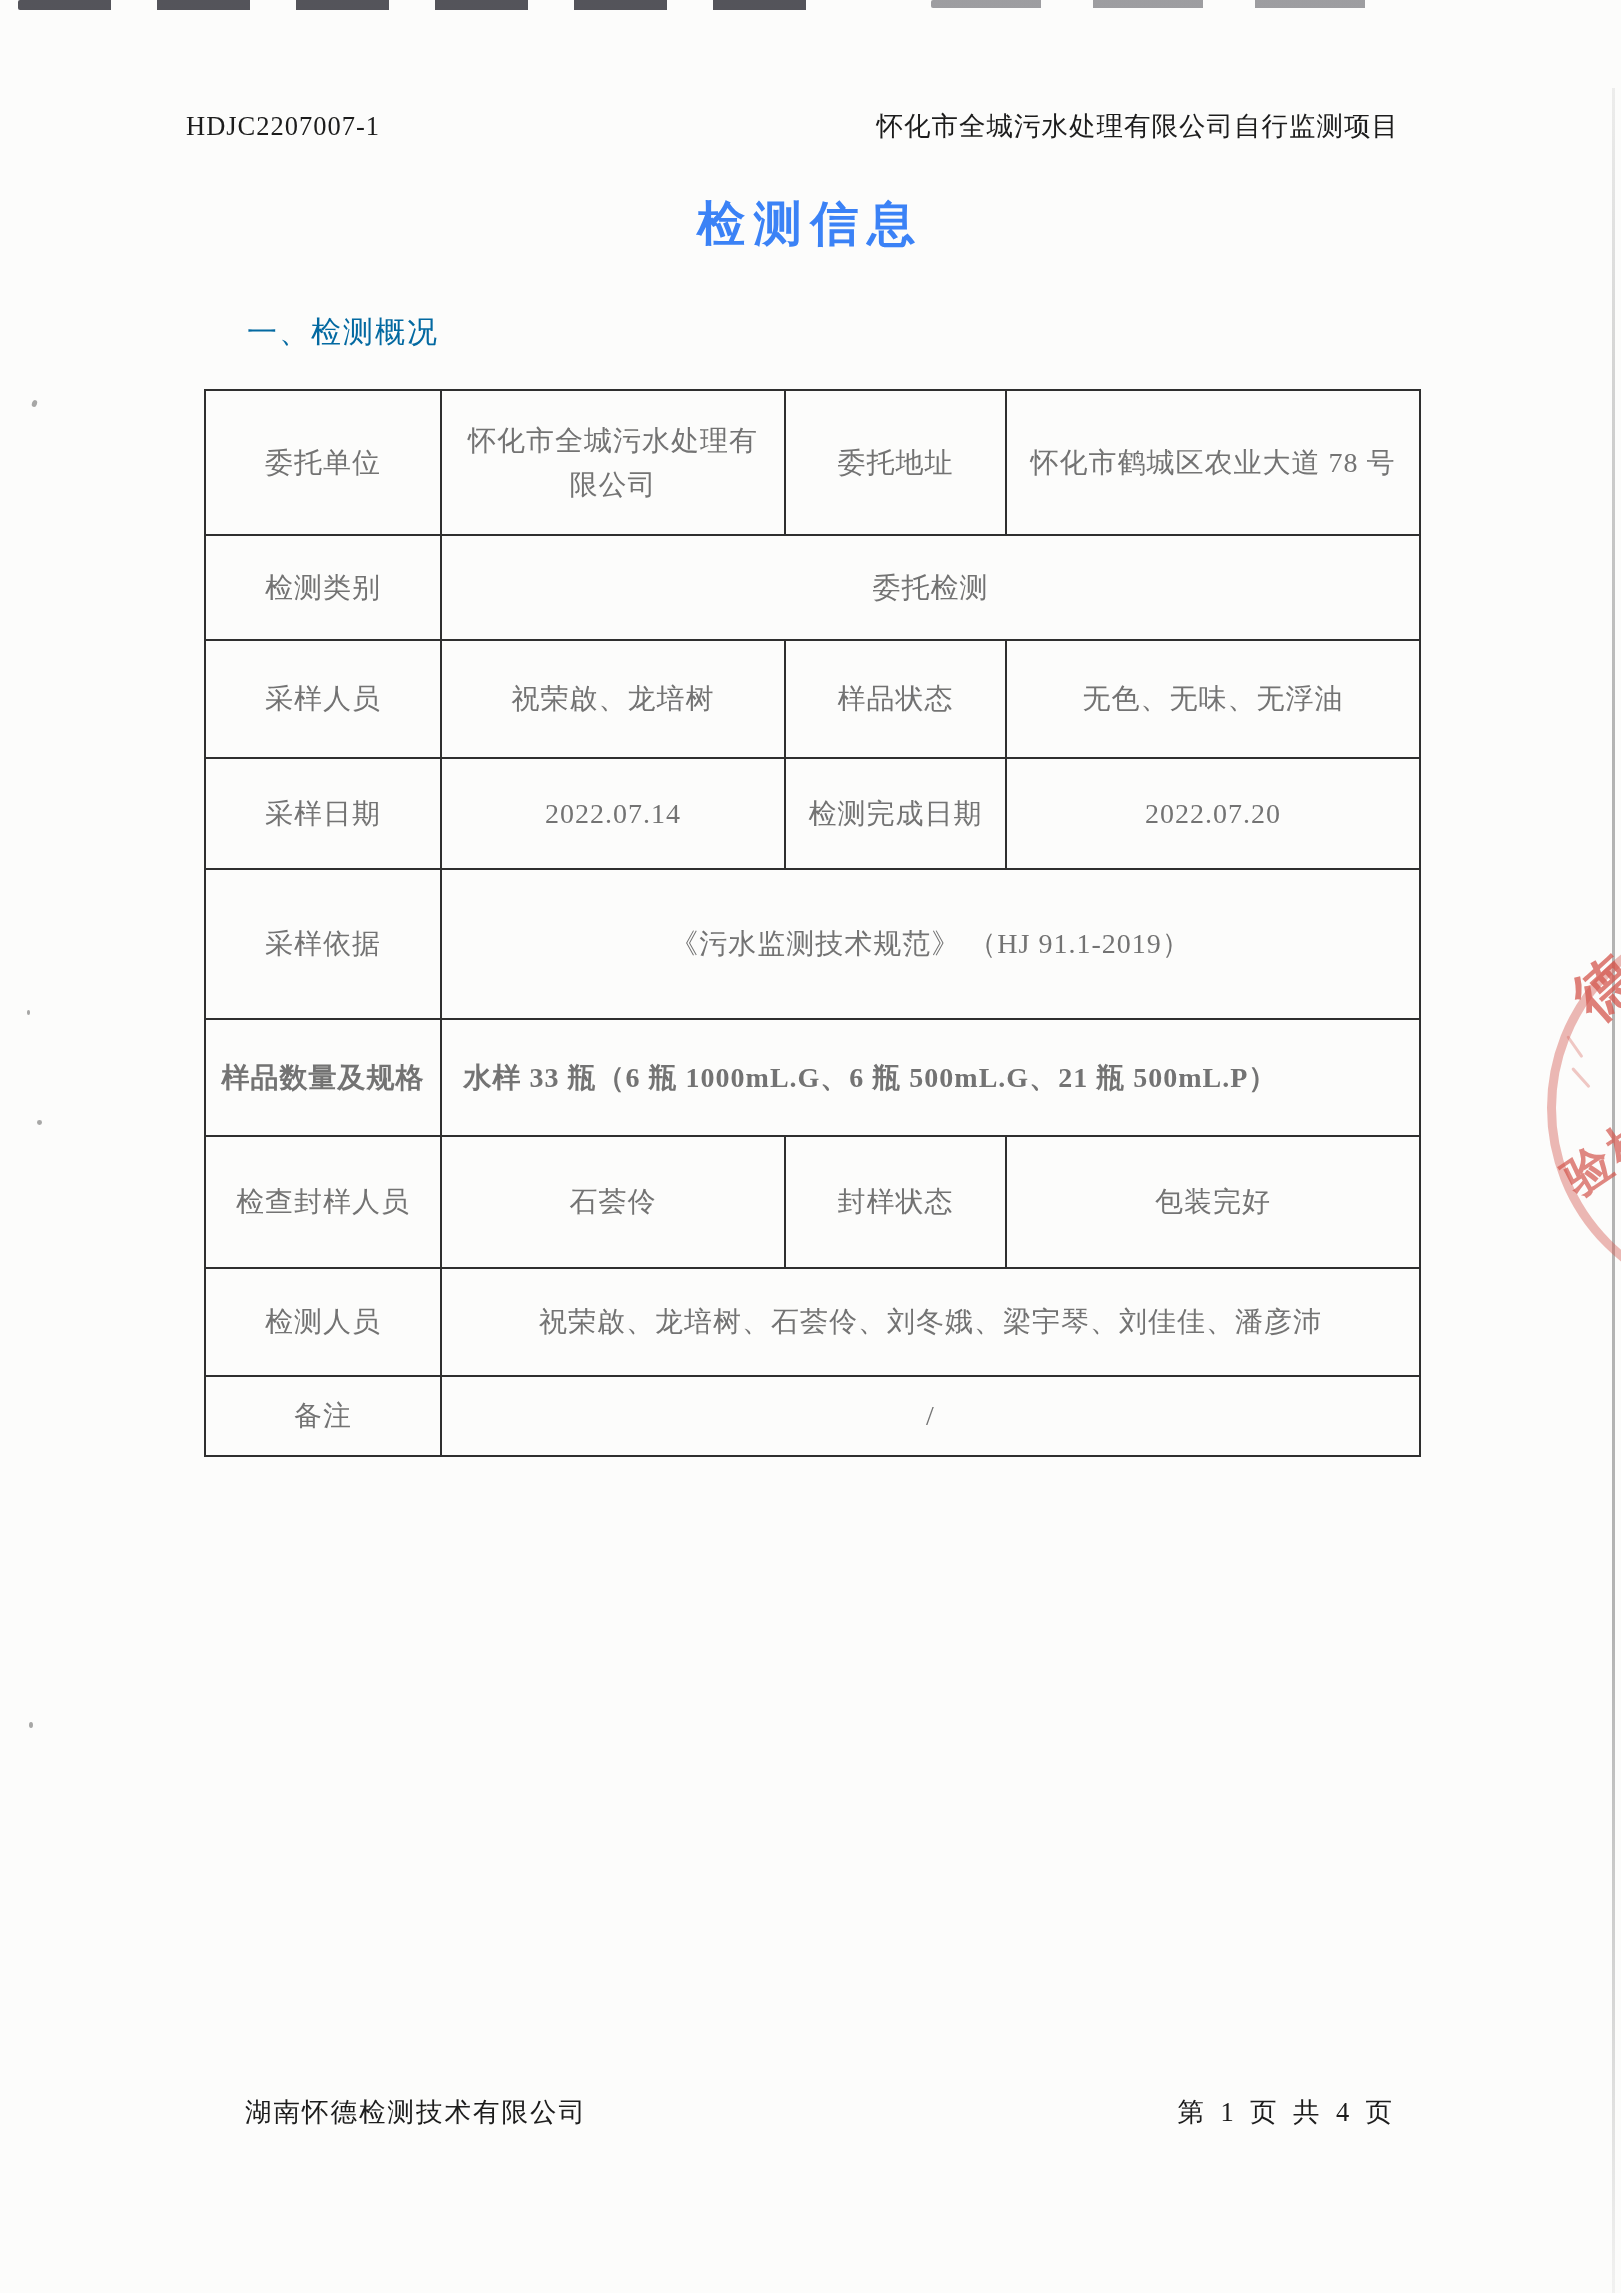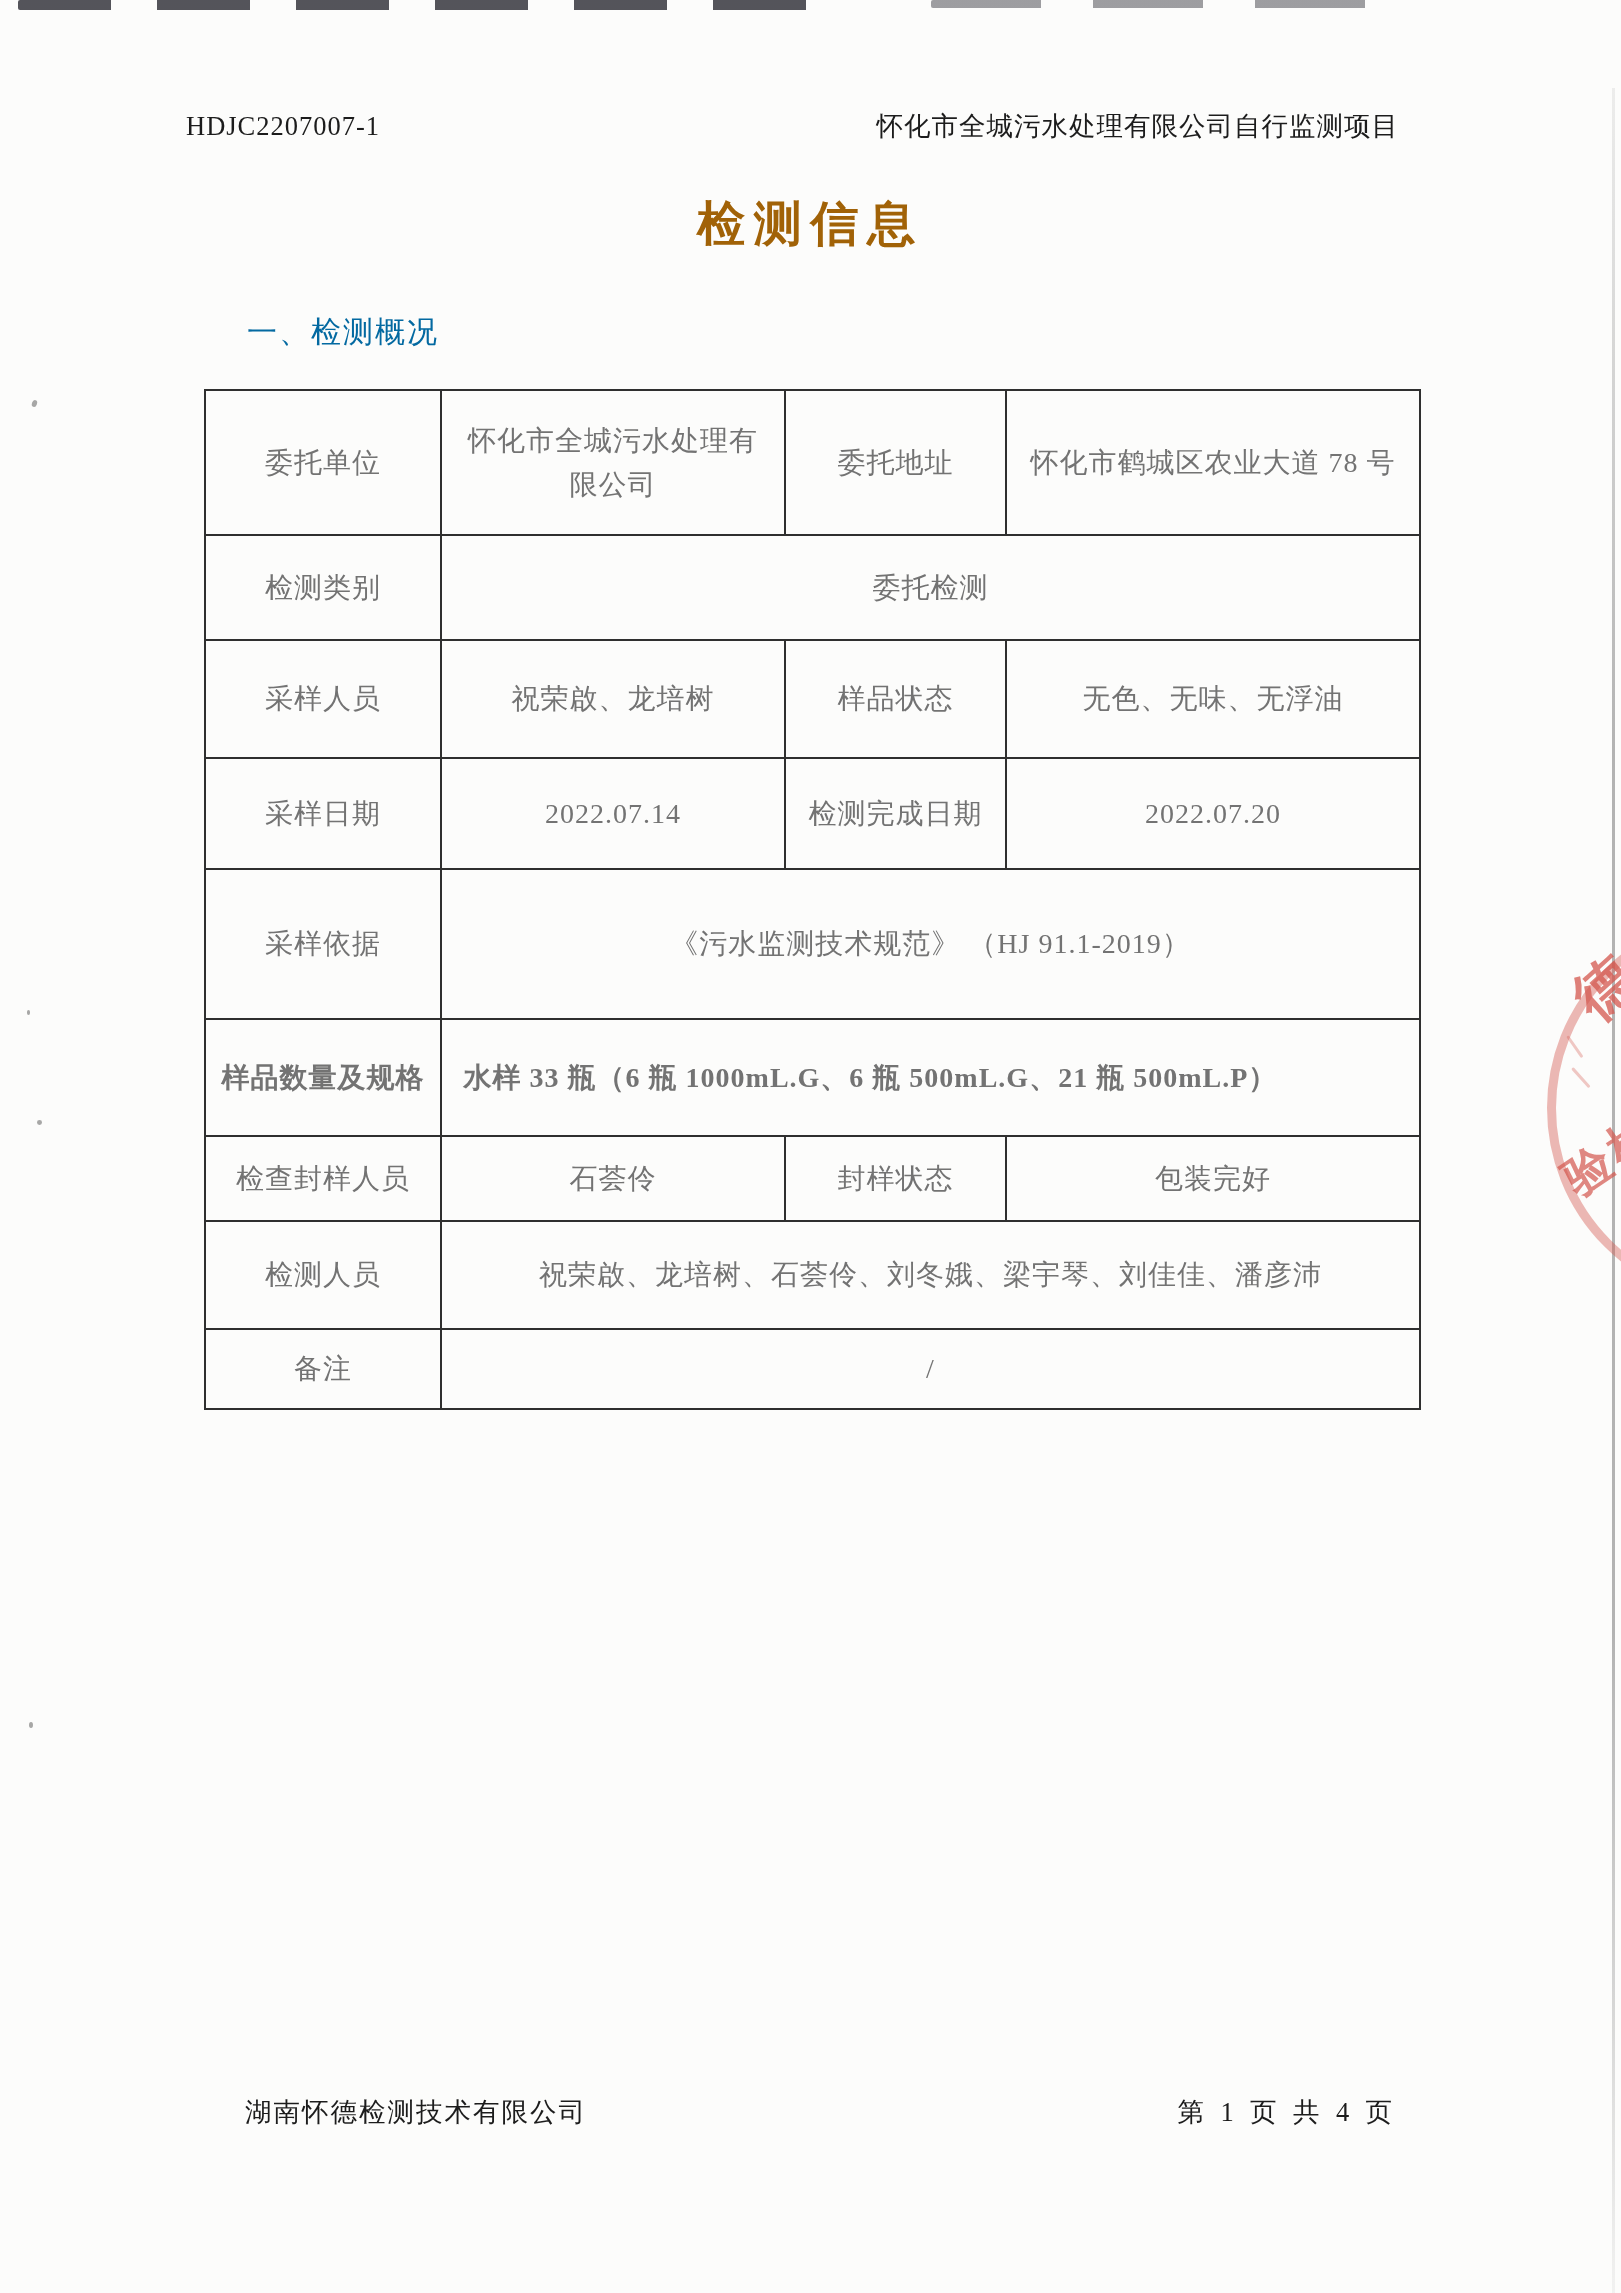--- a/index.html
+++ b/index.html
@@ -45,21 +45,21 @@
   .doc-header {
     position: absolute; left: 186px; right: 222px; top: 108px;
     display: flex; justify-content: space-between; align-items: baseline;
     font-size: 26.5px; letter-spacing: 1px;
   }
 
   .doc-title {
     position: absolute; left: 0; right: 0; top: 192px;
     text-align: center;
     font-size: 48px; font-weight: bold; letter-spacing: 8.8px;
-    color: #a16207;
+    color: #3b82f6;
   }
 
   .section-heading {
     position: absolute; left: 247px; top: 312px;
     font-size: 30px; letter-spacing: 2px; color: #0369a1;
   }
 
   table.info-table {
     position: absolute; left: 204px; top: 389px;
     width: 1214px;
@@ -79,21 +79,21 @@
   .info-table { border: 2.9px solid #2a2a2a; }
   .info-table td.left { text-align: left; }
 
   
   .r1 { height: 145px; }
   .r2 { height: 105px; }
   .r3 { height: 118px; }
   .r4 { height: 111px; }
   .r5 { height: 150px; }
   .r6 { height: 117px; font-weight: bold;  }
-  .r7 { height: 85px; margin-left: 48px; }
+  .r7 { height: 132px; margin-left: 48px; }
   .r8 { height: 108px; }
   .r9 { height: 80px;  }
 
   
   :root { --stamp-color: #d4574e; }
   .stamp-ring {
     position: absolute; left: 1547px; top: 912px;
     width: 392px; height: 392px;
     border: 9.8px solid var(--stamp-color);
     border-radius: 50%;

